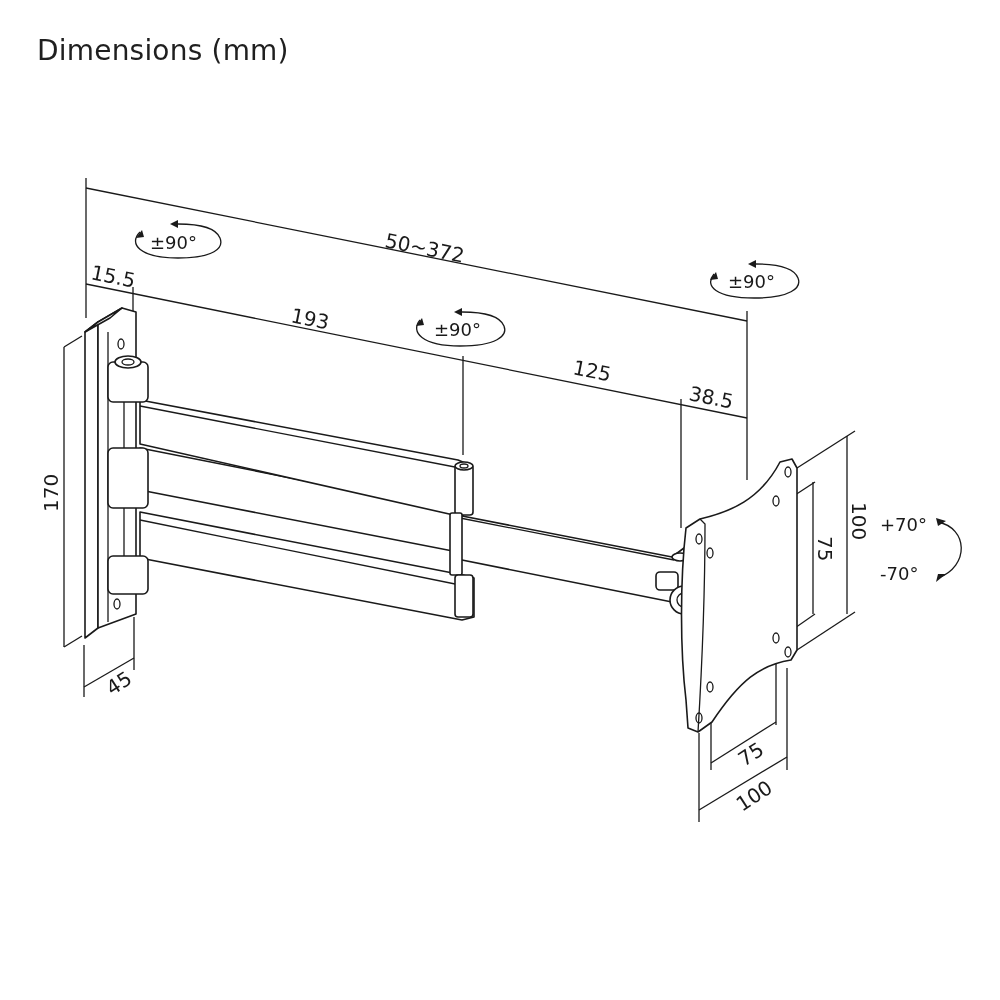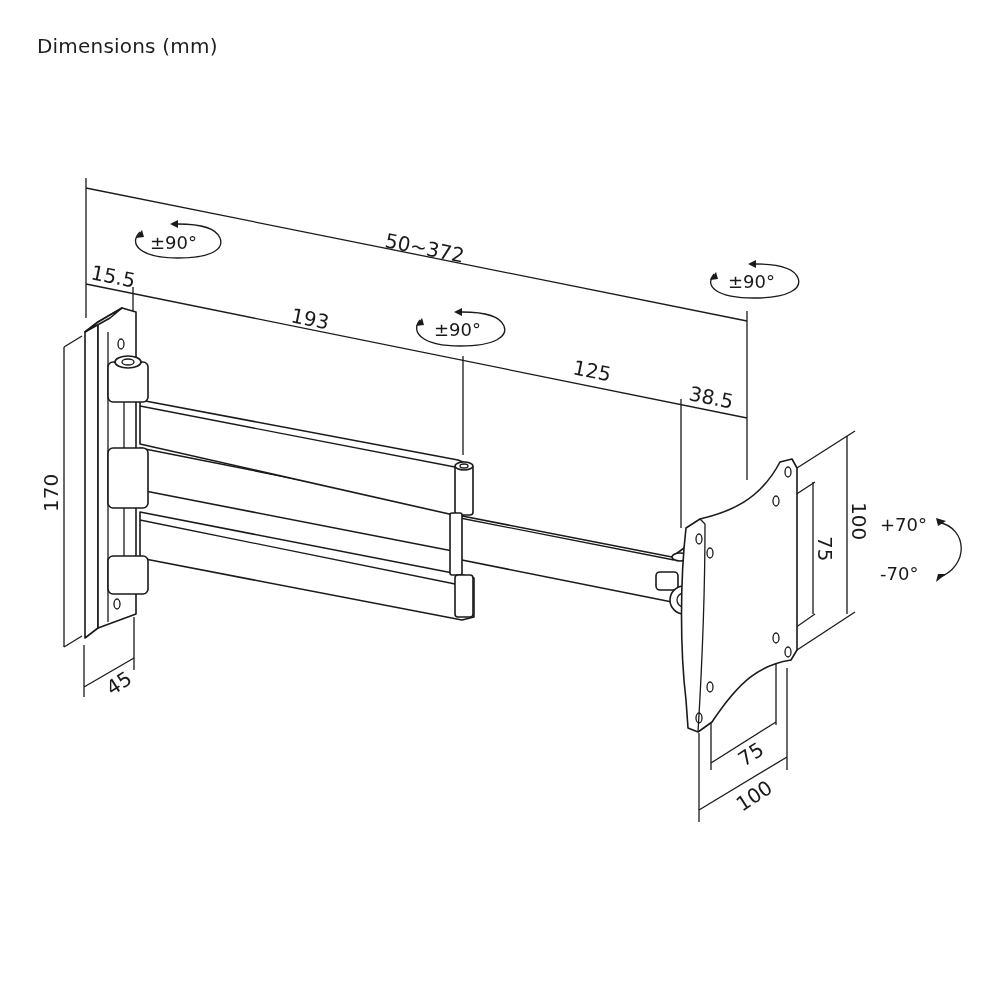--- a/index.html
+++ b/index.html
@@ -1,17 +1,17 @@
 <!DOCTYPE html>
 <html><head>
 <meta charset="utf-8">
 <style>
   html, body { margin: 0; padding: 0; background: #ffffff; }
   body { width: 1000px; height: 1000px; position: relative; overflow: hidden; font-family: "DejaVu Sans", sans-serif; color: #1a1a1a; }
-  .title { position: absolute; left: 37px; top: 34px; font-size: 20px; font-weight: 400; letter-spacing: 0.2px; color: #1f1f1f; }
+  .title { position: absolute; left: 37px; top: 34px; font-size: 28px; font-weight: 400; letter-spacing: 0.2px; color: #1f1f1f; }
   svg { position: absolute; left: 0; top: 0; }
   .thin { stroke: #1a1a1a; stroke-width: 1.3; fill: none; }
   .part { stroke: #1a1a1a; stroke-width: 1.6; fill: #ffffff; stroke-linejoin: round; }
   .lbl { font-family: "DejaVu Sans", sans-serif; font-size: 20px; fill: #1a1a1a; }
   .lbl-sm { font-family: "DejaVu Sans", sans-serif; font-size: 18px; fill: #1a1a1a; }
 </style>
 </head>
 <body>
 
 <div class="title">Dimensions (mm)</div>

